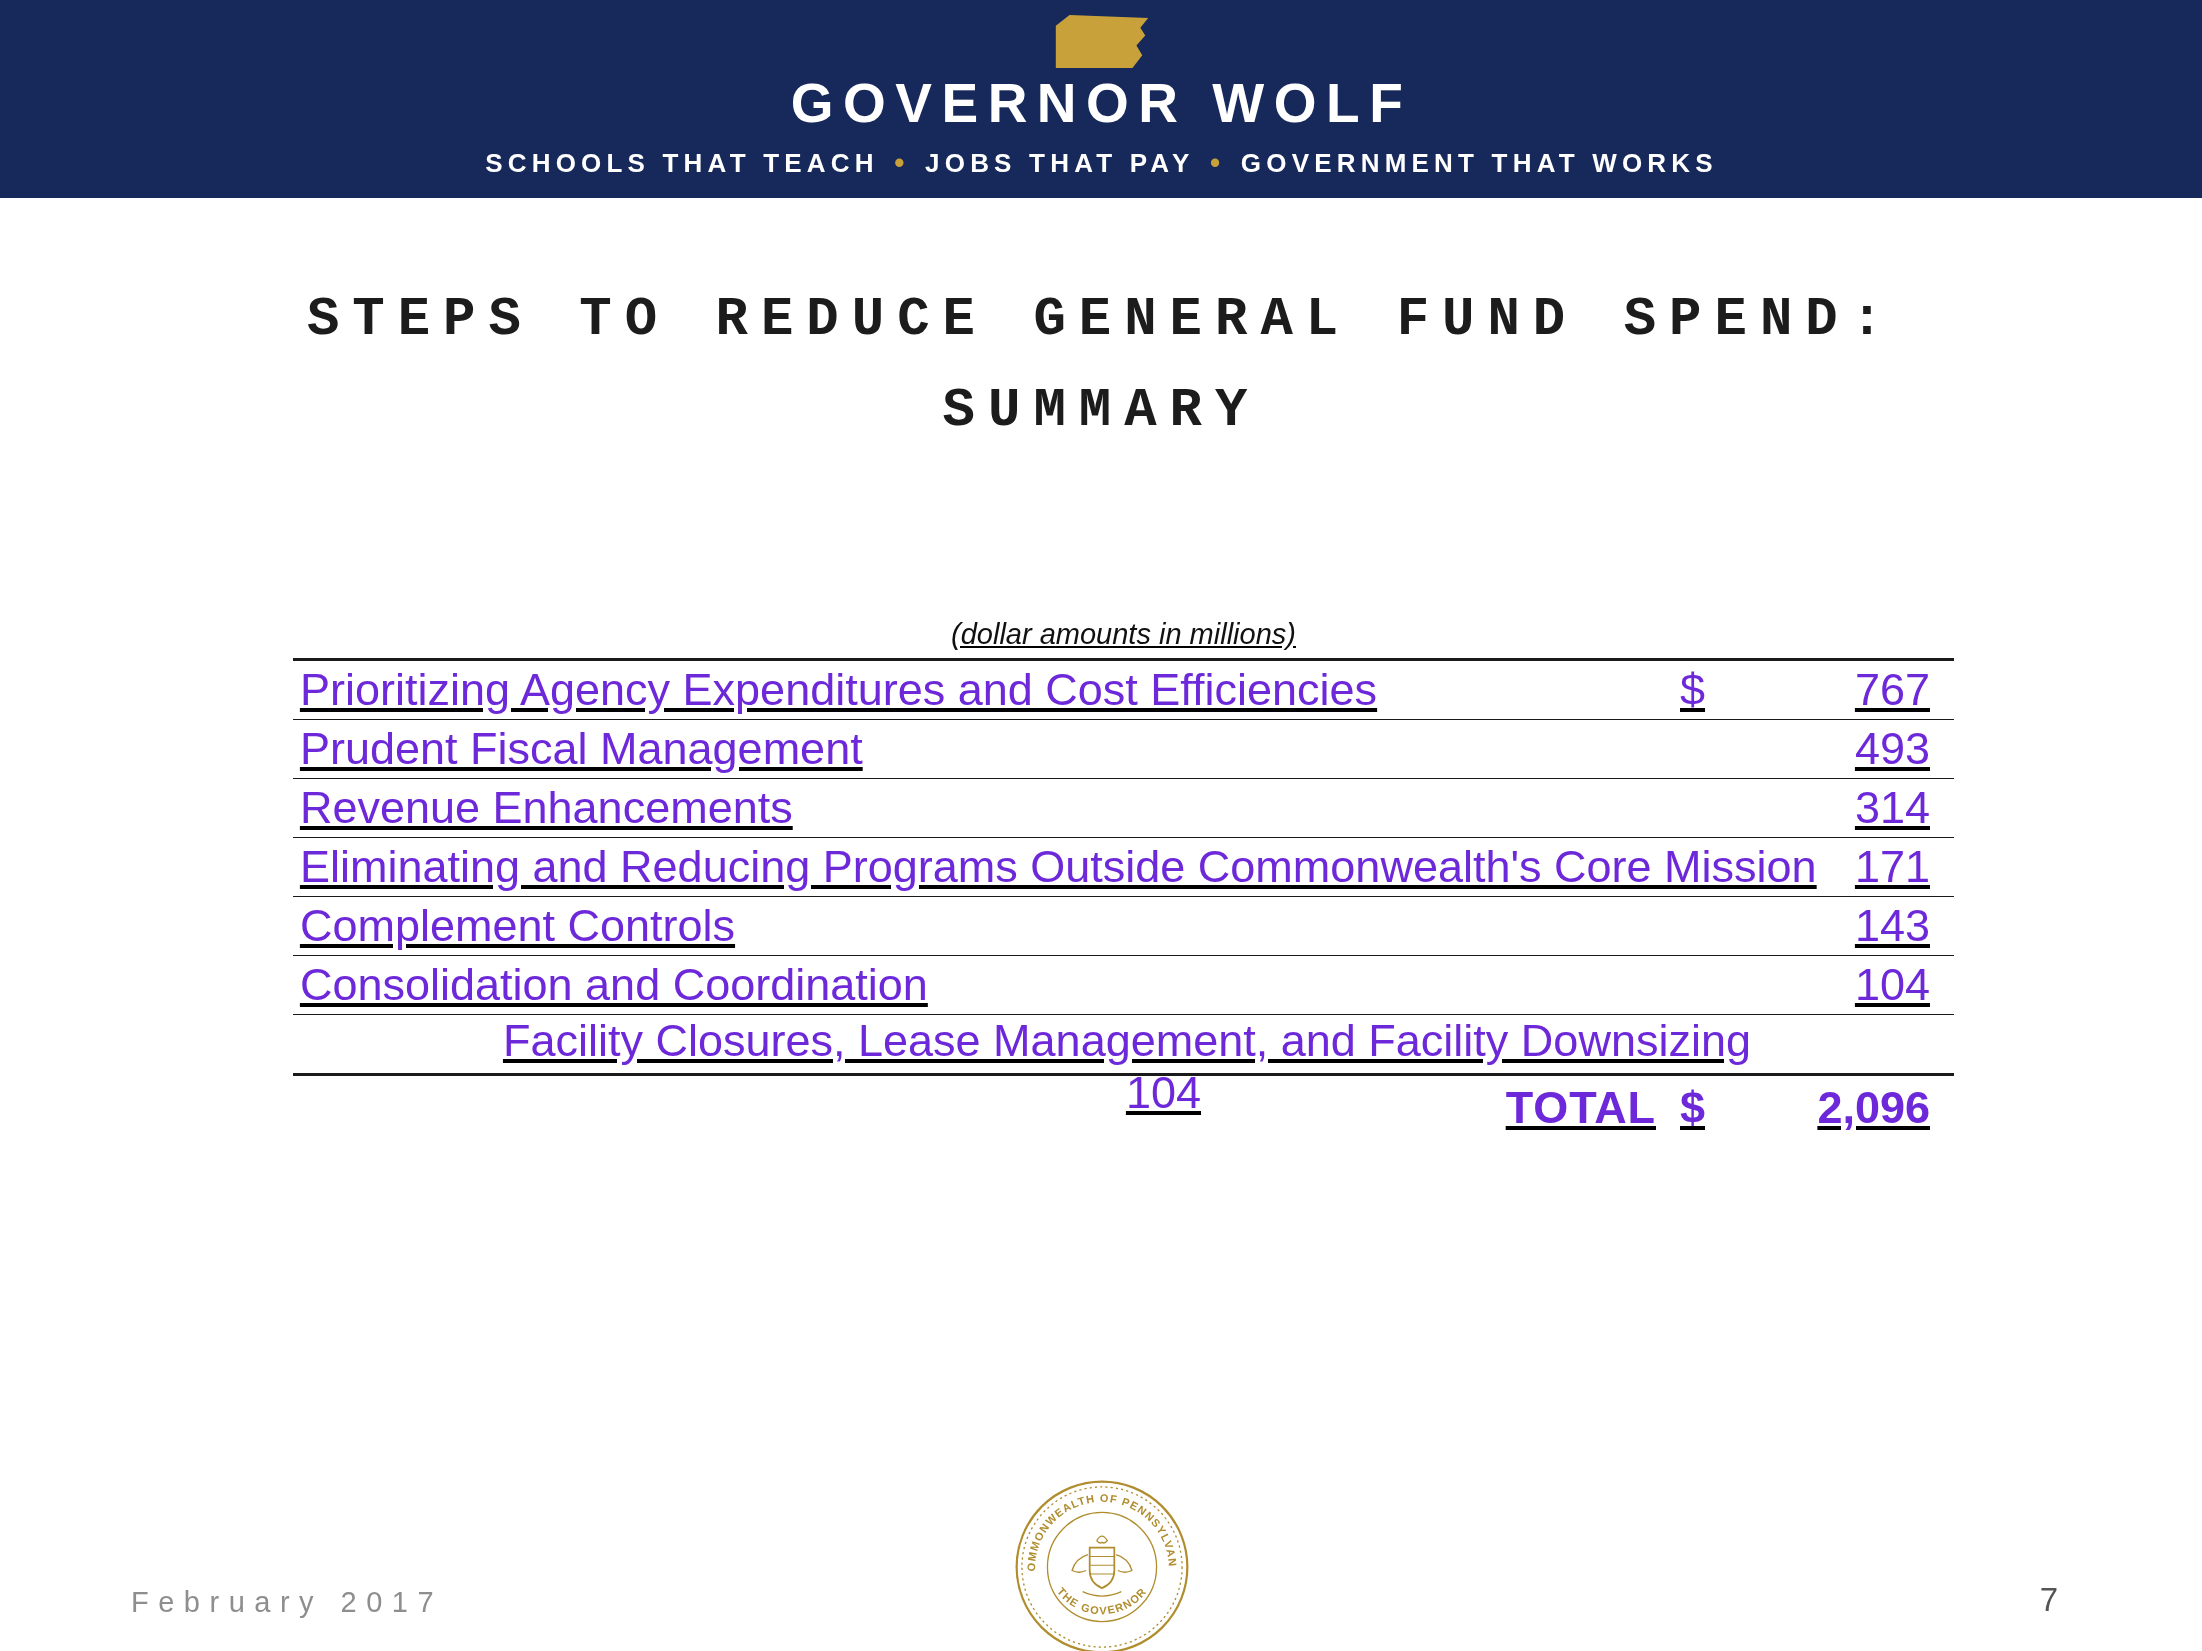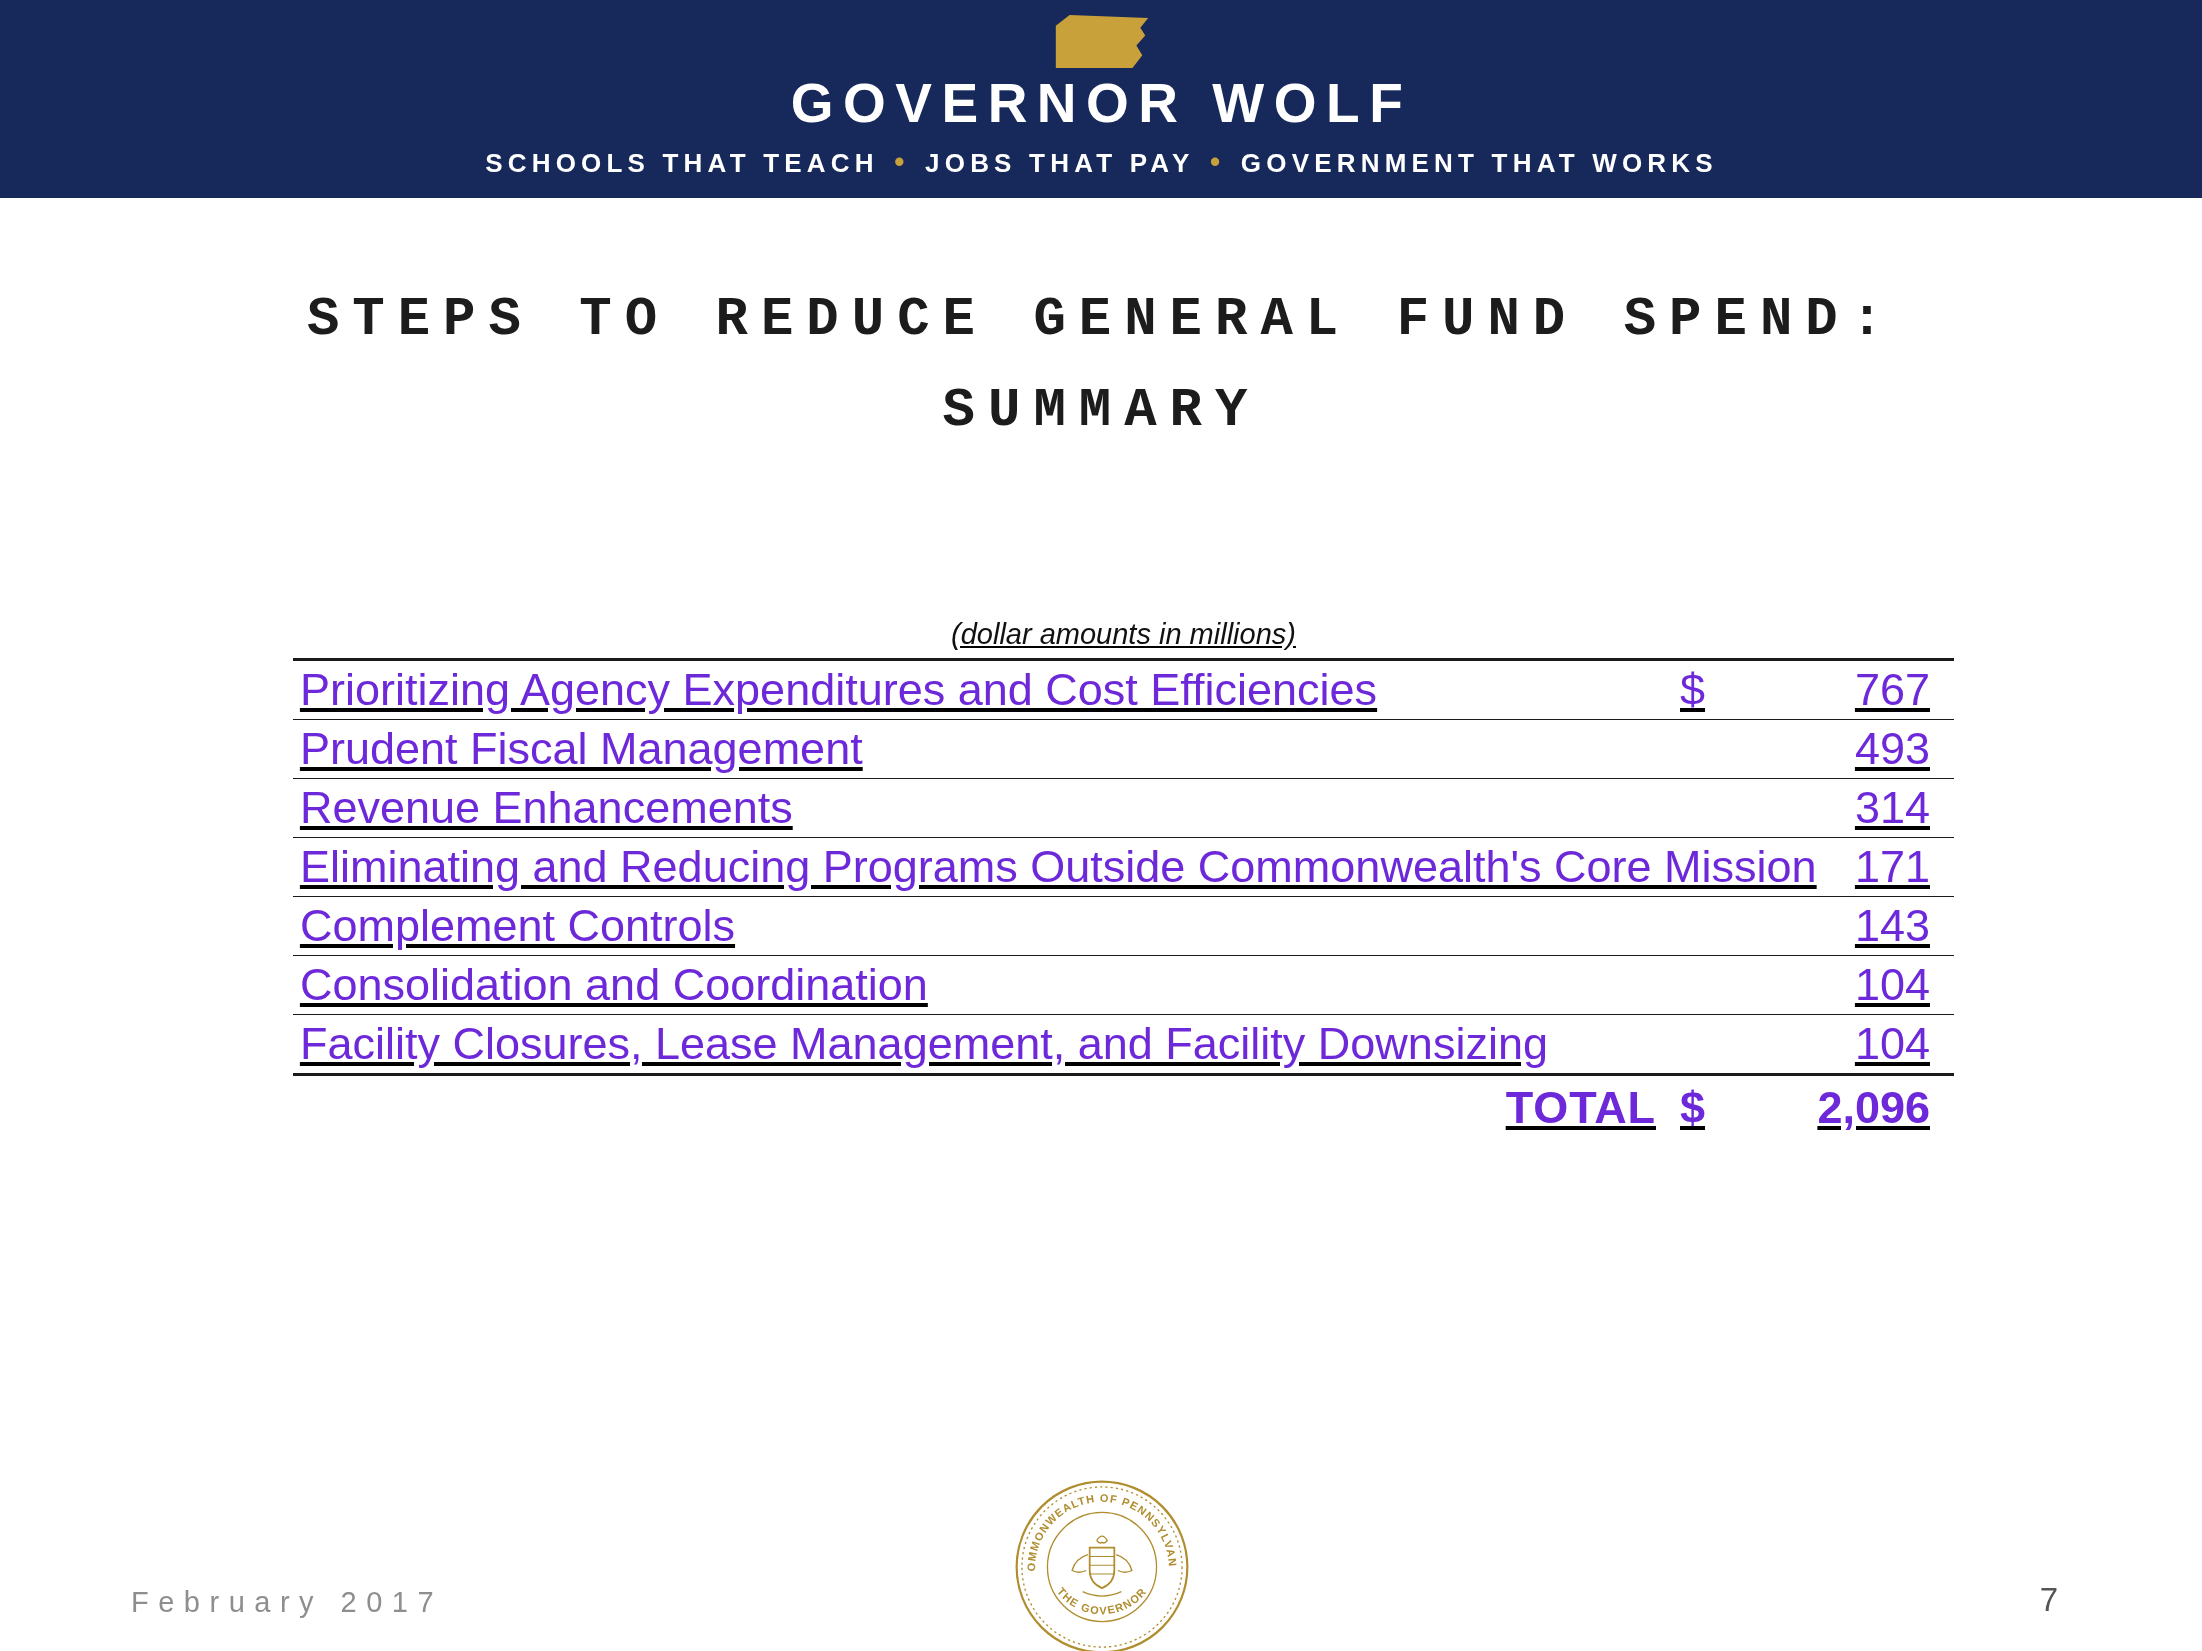--- a/index.html
+++ b/index.html
@@ -11,21 +11,21 @@
     position:absolute; top:0; left:0; width:100%; height:198px;
     background:#17295A; display:flex; flex-direction:column; align-items:center;
   }
   .keystone-wrap { margin-top:10.3px; height:62px; display:flex; align-items:center; }
   .banner-title {
     color:#ffffff; font-size:55px; font-weight:700; letter-spacing:9.5px;
     line-height:1; margin-top:3.4px; white-space:nowrap;
   }
   .tagline {
     color:#ffffff; font-size:26px; font-weight:600; letter-spacing:5.2px;
-    margin-top:17px; display:flex; gap:15.5px; white-space:nowrap;
+    margin-top:17px; display:flex; align-items:center; gap:15.5px; white-space:nowrap;
   }
   .tagline .bullet { color:#C9A13B; font-size:29px; line-height:1; }
 
   
   .slide-title {
     position:absolute; top:275px; left:0; width:100%;
     text-align:center; color:#1c1c1c; font-weight:700;
     font-size:54px; letter-spacing:13px; line-height:1.68;font-family:Liberation Mono, monospace;
   }
 
@@ -33,21 +33,21 @@
   .table-wrap { position:absolute; left:293px; top:618px; width:1661px;text-decoration:underline; }
   .table-caption {
     text-align:center; font-style:italic; font-size:29px; color:#111111;
     margin-bottom:6.9px; font-weight:500;
   }
   .ftable { border-top:3.4px solid #1a1a1a; }
   .trow {
     display:flex; align-items:center; height:58px;
     border-bottom:1.7px solid #1a1a1a; font-size:45px; color:#6d28d9;
   }
-  .trow.last-data { border-bottom:3.4px solid #1a1a1a; }
+  .trow.last-data { border-bottom:3.4px solid #1a1a1a;flex-direction:column; }
   .trow.total { border-bottom:none; font-weight:700; height:64px; }
   .tlabel { flex:1; padding-left:6.9px; white-space:nowrap; }
   .trow.total .tlabel { text-align:right; padding-right:24px; letter-spacing:0.9px; }
   .tdollar { width:71px; text-align:left; }
   .tvalue { width:179px; text-align:right; padding-right:24px; }
 
   
   .footer-date {
     position:absolute; left:131px; bottom:33px;
     font-size:29px; letter-spacing:9.5px; color:#8e8e8e; white-space:nowrap;

